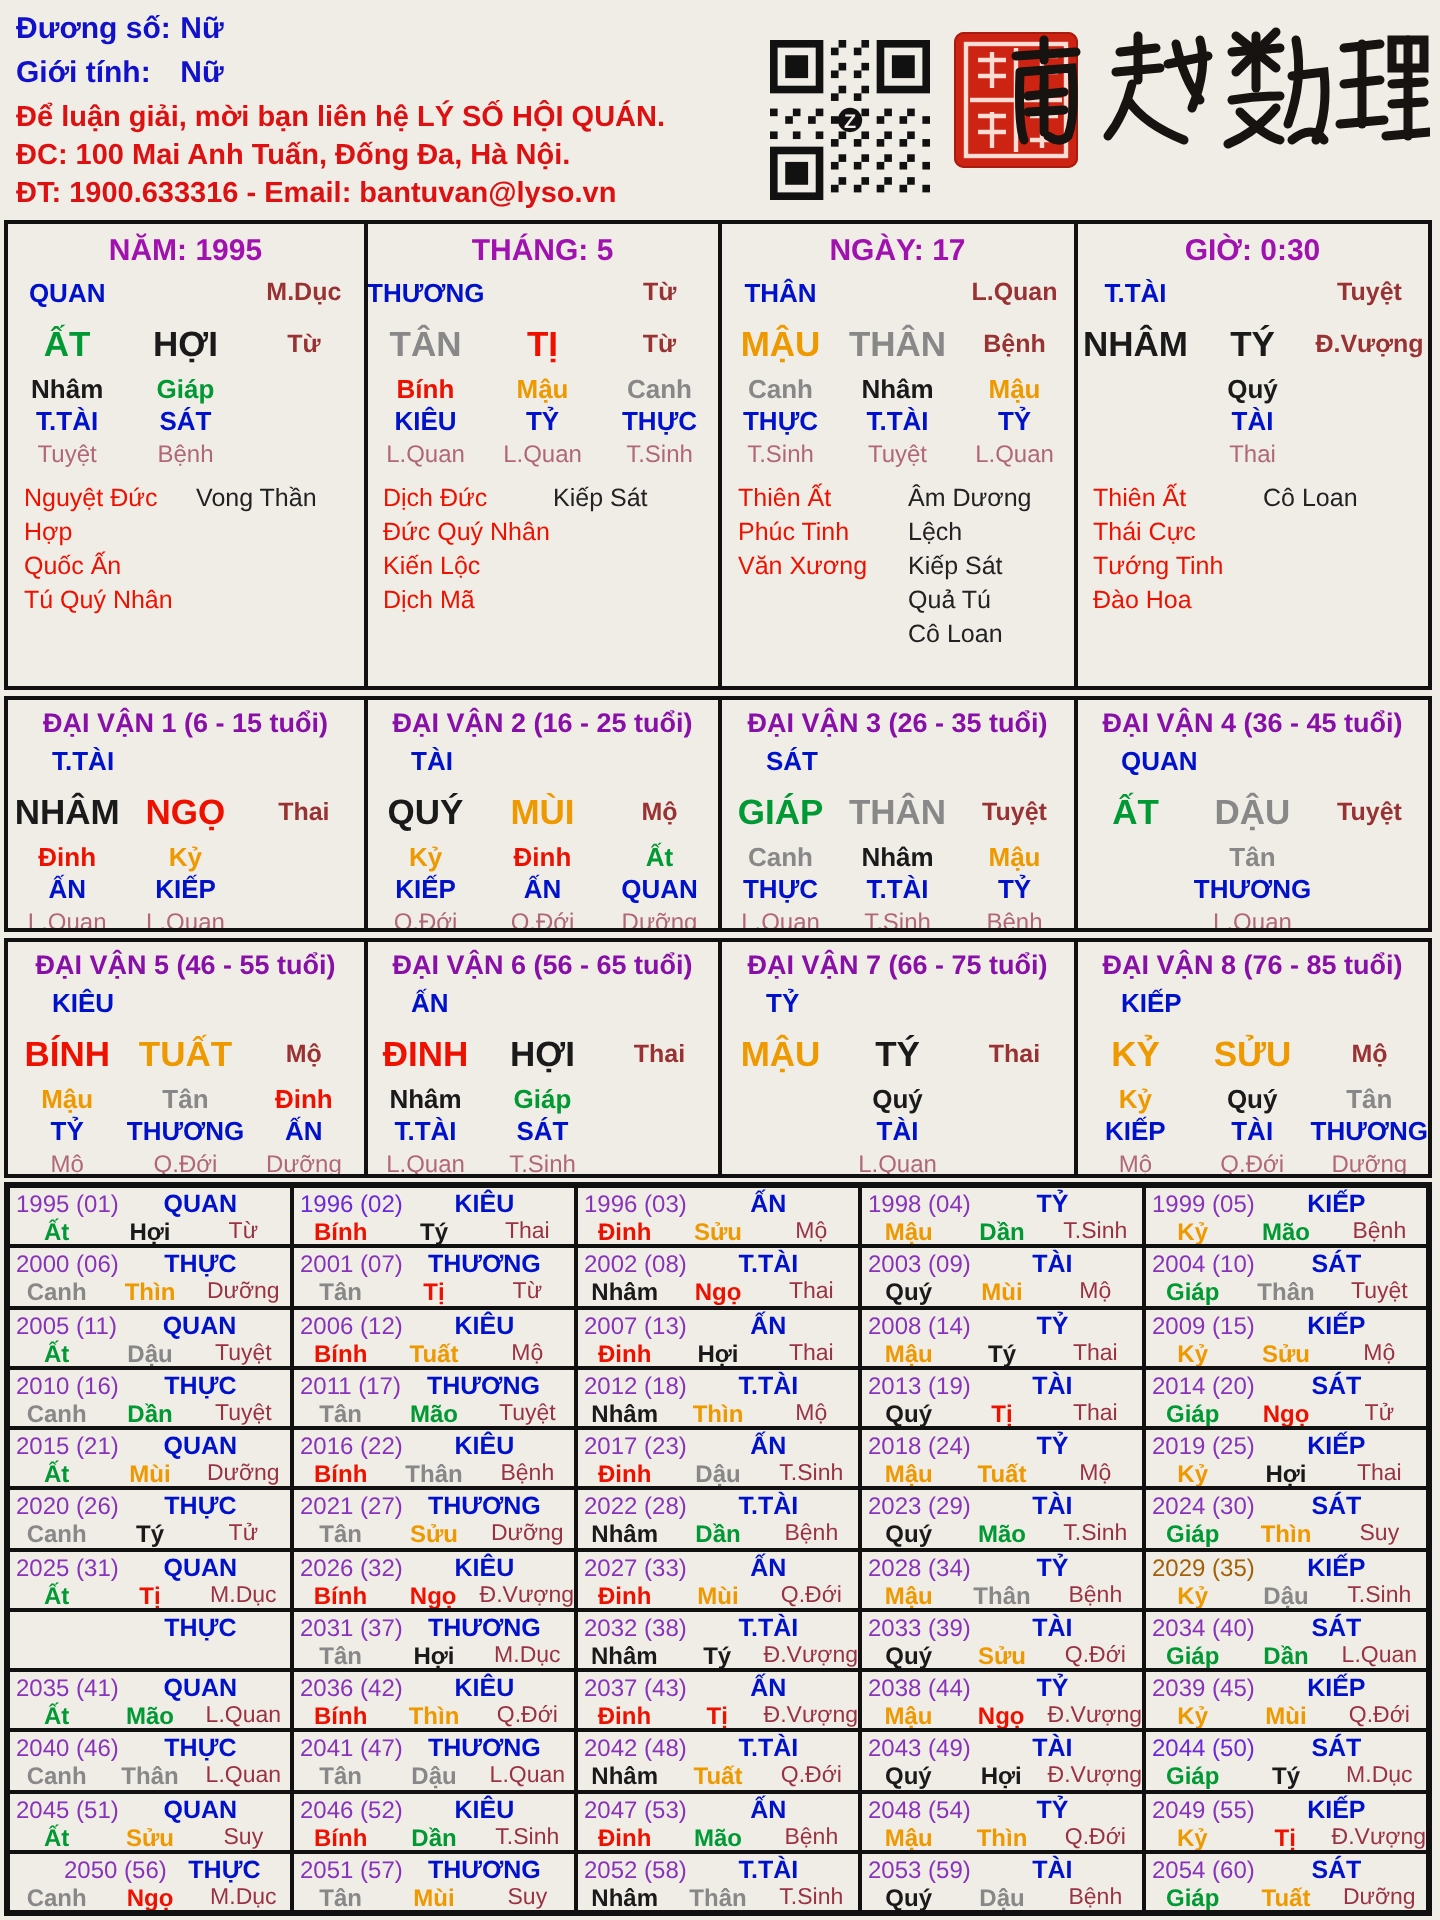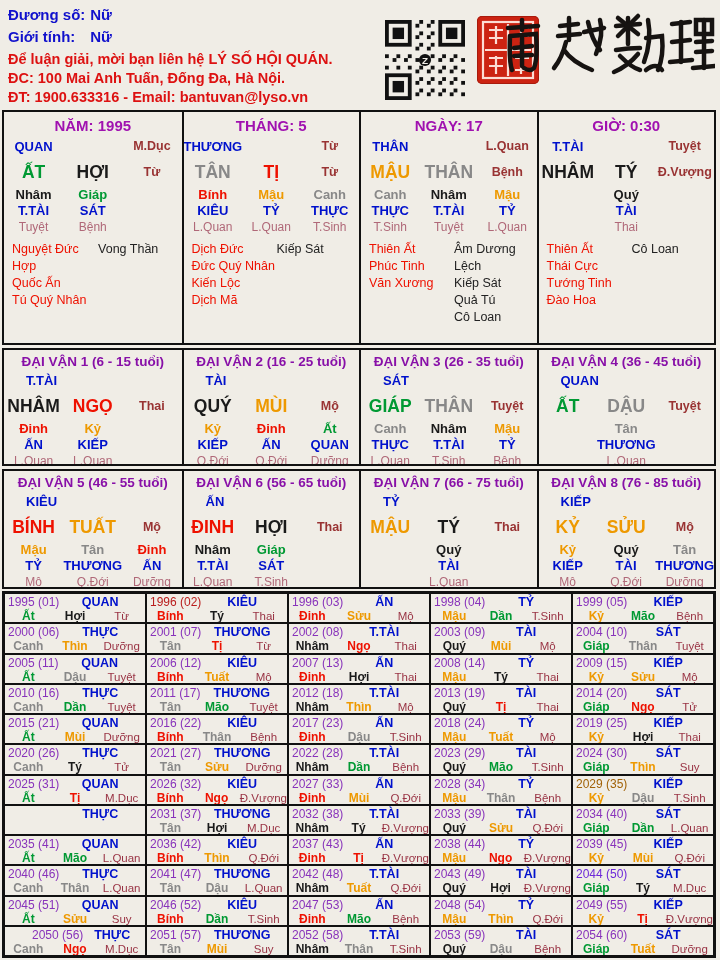--- a/index.html
+++ b/index.html
@@ -553,21 +553,21 @@
         <span class="ystar">QUAN</span>
       </div>
       <div class="yline2">
         <span class="ystem" style="color: rgb(0, 153, 51);">Ất</span>
         <span class="ybranch" style="color: rgb(26, 26, 26);">Hợi</span>
         <span class="ystage">Từ</span>
       </div>
     </div>
     <div class="ycell">
       <div class="yline1">
-        <span class="yyear" style="color: #b91c1c;">1996 (02)</span>
+        <span class="yyear" style="color: #6d28d9;">1996 (02)</span>
         <span class="ystar">KIÊU</span>
       </div>
       <div class="yline2">
         <span class="ystem" style="color: rgb(238, 17, 0);">Bính</span>
         <span class="ybranch" style="color: rgb(26, 26, 26);">Tý</span>
         <span class="ystage">Thai</span>
       </div>
     </div>
     <div class="ycell">
       <div class="yline1">

